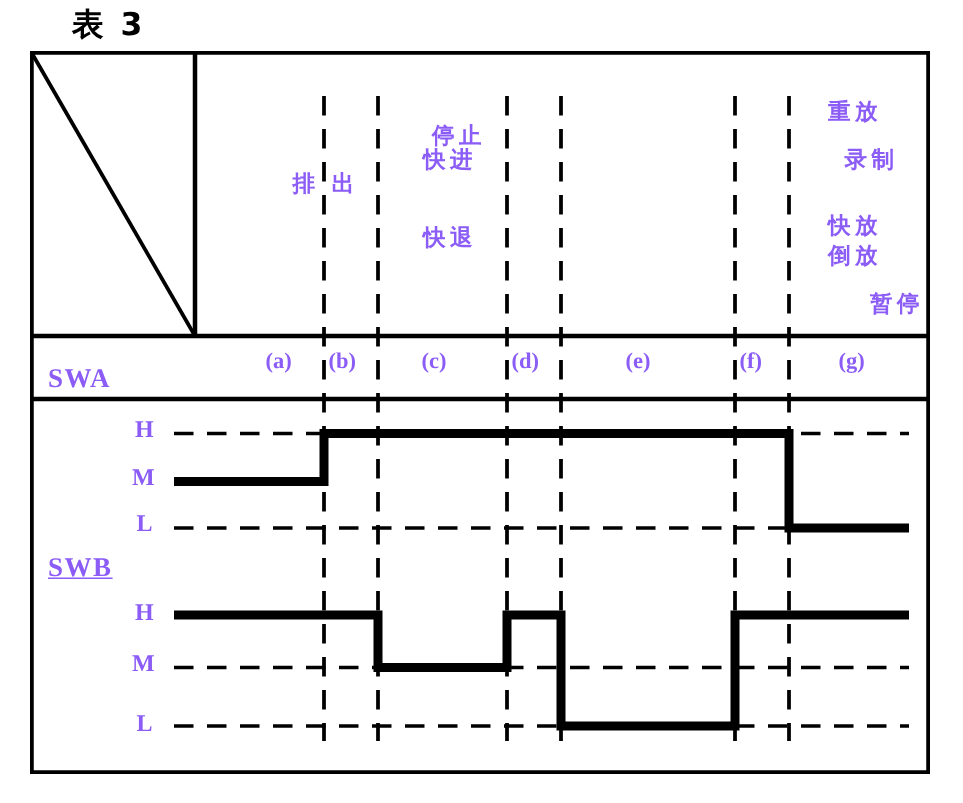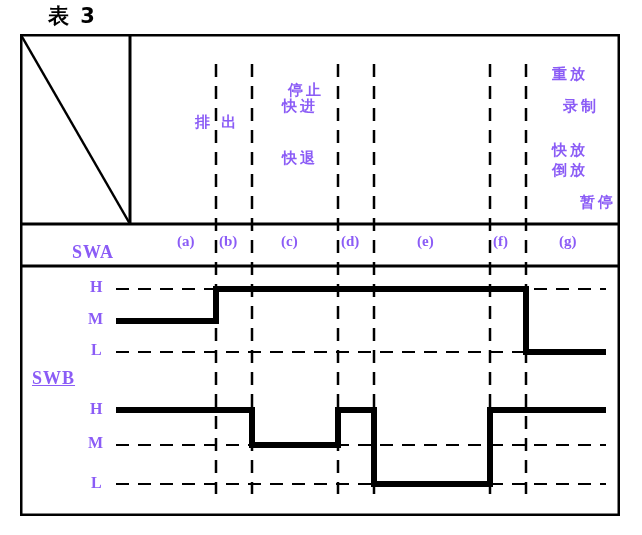--- a/index.html
+++ b/index.html
@@ -130,21 +130,21 @@
     <div class="lbl cjk" style="left:532px; top:159px;margin-left:28px;">暂停</div>
 
     <div class="lbl phase" style="left:157px; top:199px;">(a)</div>
     <div class="lbl phase" style="left:199px; top:199px;">(b)</div>
     <div class="lbl phase" style="left:261px; top:199px;">(c)</div>
     <div class="lbl phase" style="left:321px; top:199px;">(d)</div>
     <div class="lbl phase" style="left:397px; top:199px;">(e)</div>
     <div class="lbl phase" style="left:473px; top:199px;">(f)</div>
     <div class="lbl phase" style="left:539px; top:199px;">(g)</div>
 
-    <div class="lbl sig-name" style="left:12px; top:208px;margin-left:40px;">SWA</div>
+    <div class="lbl sig-name" style="left:12px; top:208px;">SWA</div>
     <div class="lbl sig-name" style="left:12px; top:334px;text-decoration:underline;">SWB</div>
 
     <div class="lbl lvl" style="left:70px; top:244px;">H</div>
     <div class="lbl lvl" style="left:68px; top:276px;">M</div>
     <div class="lbl lvl" style="left:71px; top:307px;">L</div>
 
     <div class="lbl lvl" style="left:70px; top:366px;">H</div>
     <div class="lbl lvl" style="left:68px; top:400px;">M</div>
     <div class="lbl lvl" style="left:71px; top:440px;">L</div>
 

